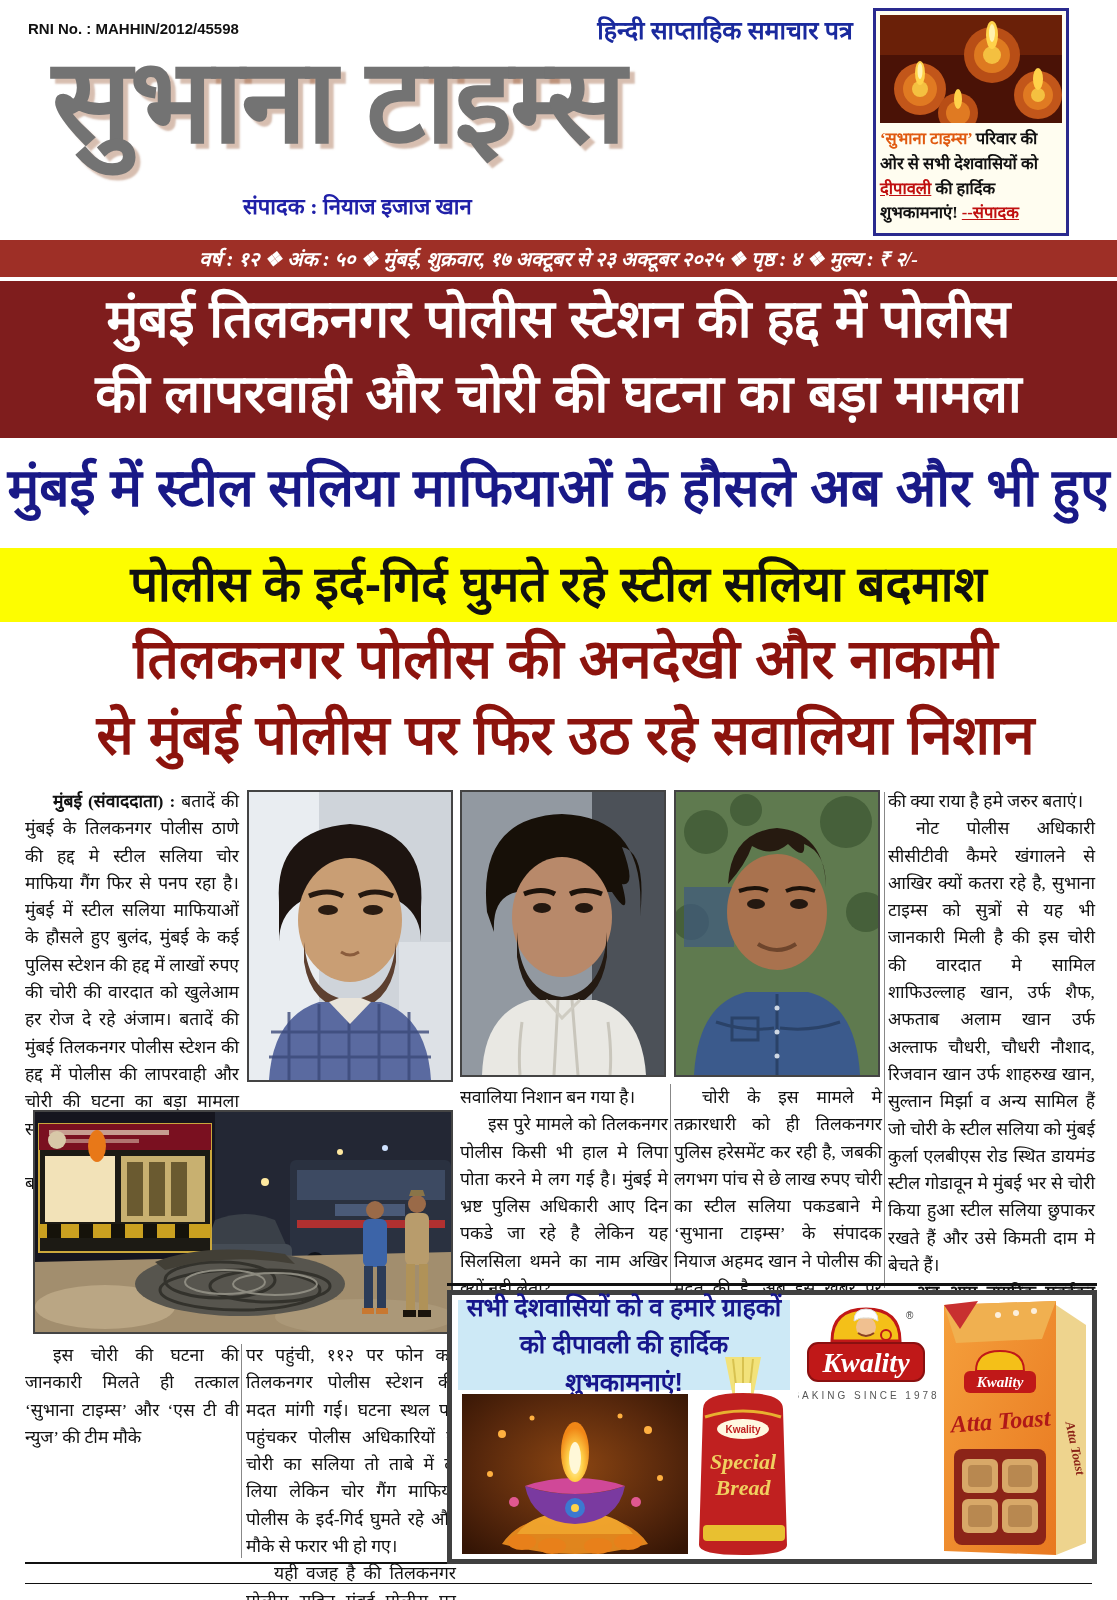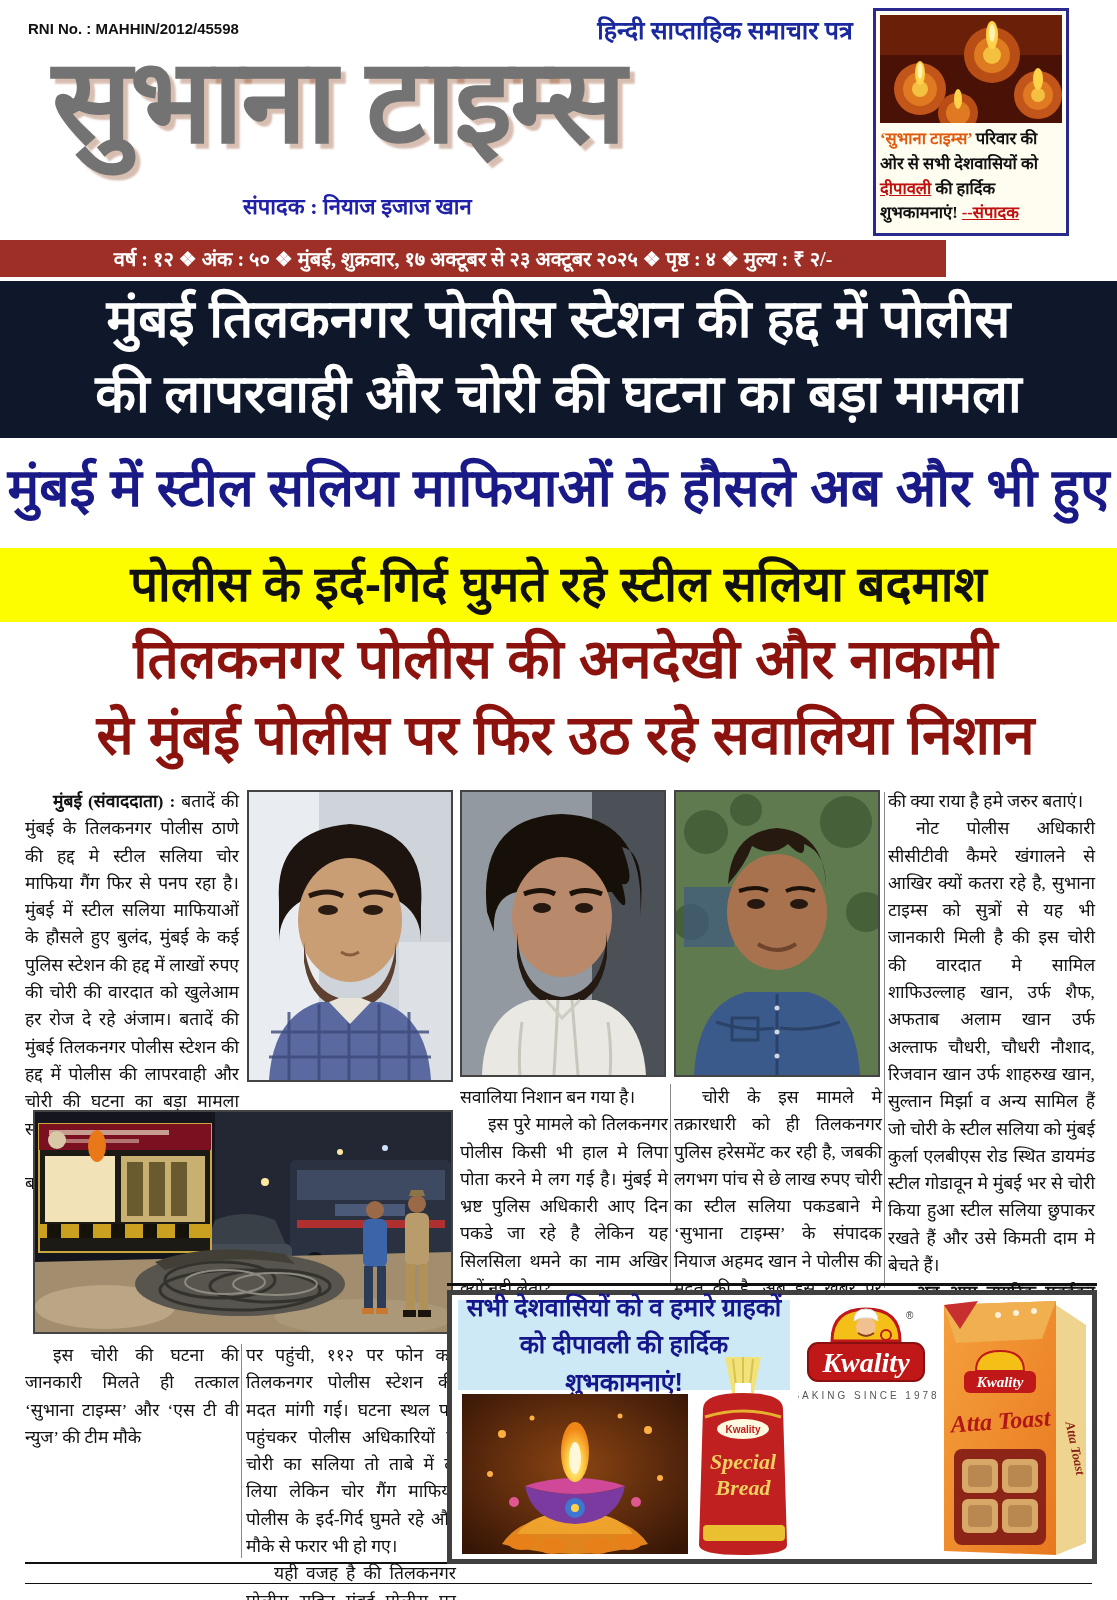--- a/index.html
+++ b/index.html
@@ -15,21 +15,21 @@
   .editor{font:bold 22px "Liberation Serif",serif;color:#2020a8;}
   .title-en{font:bold 30px "Liberation Sans",sans-serif;color:#0a8a0a;letter-spacing:1px;}
   .corner{border:3px solid #2a2a8e;background:#fffdf0;padding:4px;box-sizing:border-box;}
   .corner-txt{font:bold 16.5px "Liberation Serif",serif;color:#111;line-height:1.5;margin-top:4px;}
   .c-orange{color:#e05a10;} .c-red{color:#c01010;text-decoration:underline;}
   
   .infobar{background:#9e2f26;color:#fff;font:bold 20px "Liberation Serif",serif;
            display:flex;align-items:center;justify-content:center;}
   
   .band{text-align:center;font-family:"Liberation Sans",sans-serif;font-weight:800;overflow:hidden;}
-  .band-red{background:#0f172a;color:#fff;font-size:53px;line-height:1.42;}
+  .band-red{background:#7f1d1d;color:#fff;font-size:53px;line-height:1.42;}
   .band-navy{background:#fff;color:#191987;font-size:53px;line-height:1.9;}
   .band-yellow{background:#fdfd00;color:#111;font-size:49px;line-height:1.5;}
   .band-maroon{background:#fff;color:#8c130d;font-size:55px;line-height:1.38;}
   
   .col{font-size:17.5px;line-height:1.56;color:#111;text-align:justify;}
   .col p{margin:0;text-indent:1.6em;}
   .col p.noindent{text-indent:0;}
   .lead{font-weight:bold;}
   .boldp{font-weight:bold;}
   .photo{border:2px solid #444;box-sizing:border-box;background:#ddd;}
@@ -82,21 +82,21 @@
       </g>
     </svg>
     <div class="corner-txt">
       <span class="c-orange">‘सुभाना टाइम्स’</span><span> परिवार की</span><br>
       <span>ओर से सभी देशवासियों को</span><br>
       <span class="c-red">दीपावली</span><span> की हार्दिक</span><br>
       <span>शुभकामनाएं! </span><span class="c-red">--संपादक</span>
     </div>
   </div>
 
-  <div class="abs infobar" style="left:0;top:240px;width:946px;height:37px;">वर्ष : १२   ❖   अंक : ५०   ❖   मुंबई, शुक्रवार, १७ अक्टूबर से २३ अक्टूबर २०२५   ❖   पृष्ठ : ४   ❖   मुल्य : ₹ २/-</div>
+  <div class="abs infobar" style="left:0;top:240px;width:1117px;height:37px;font-style:italic;">वर्ष : १२   ❖   अंक : ५०   ❖   मुंबई, शुक्रवार, १७ अक्टूबर से २३ अक्टूबर २०२५   ❖   पृष्ठ : ४   ❖   मुल्य : ₹ २/-</div>
 
   <div class="abs band band-red" style="left:0;top:281px;width:1117px;height:157px;">
     <div>मुंबई तिलकनगर पोलीस स्टेशन की हद्द में पोलीस</div>
     <div>की लापरवाही और चोरी की घटना का बड़ा मामला</div>
   </div>
 
   <div class="abs band band-navy" style="left:0;top:438px;width:1117px;height:110px;">मुंबई में स्टील सलिया माफियाओं के हौसले अब और भी हुए बुलंद !</div>
 
   <div class="abs band band-yellow" style="left:0;top:548px;width:1117px;height:88px;">पोलीस के इर्द-गिर्द घुमते रहे स्टील सलिया बदमाश</div>
 

